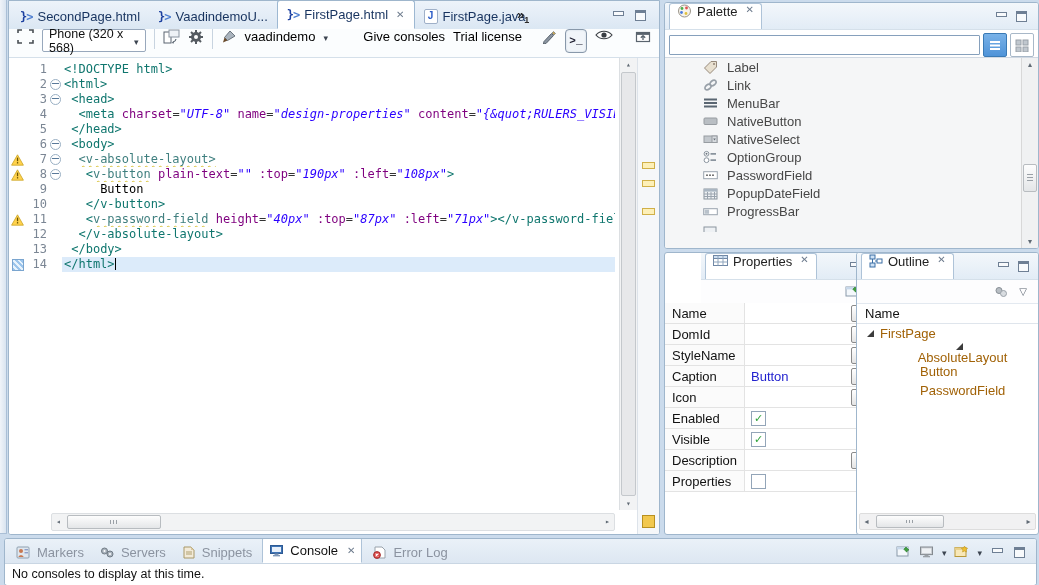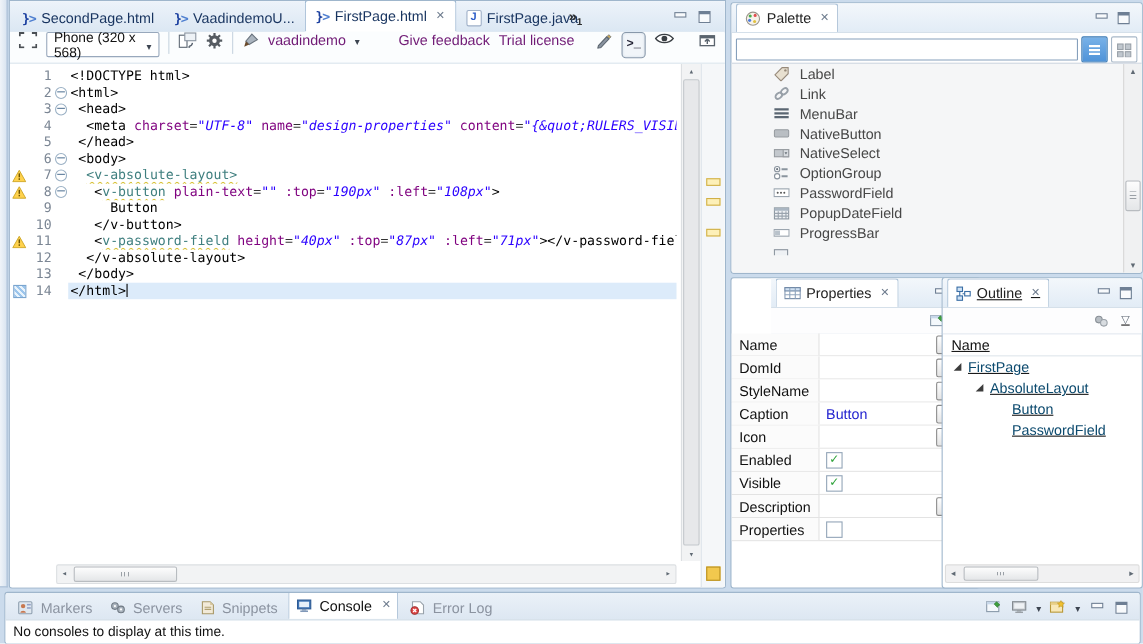--- a/index.html
+++ b/index.html
@@ -31,39 +31,39 @@
   .ibtn.min::after{content:"";position:absolute;left:2px;top:2px;width:9px;height:3px;border:1px solid #6e7f94;background:#f8fafc}
   .ibtn.max::after{content:"";position:absolute;left:2px;top:1px;width:9px;height:7px;border:1px solid #6e7f94;border-top-width:3px;background:#f8fafc}
 
   .etoolbar{position:absolute;left:0;top:28px;right:0;height:28px;background:#fbfdfe;border-bottom:1px solid #d5e0ea;
             display:flex;align-items:flex-start;gap:8px;padding:0 8px;}
   .vsep{width:1px;height:20px;background:#c8d4e0;flex:none}
   .combo{display:flex;align-items:center;border:1px solid #98a8bc;border-radius:2px;background:#fff;height:21px;
          padding:0 6px;width:120px;font-size:12.5px;color:#111;cursor:pointer}
   .combo .dd{margin-left:auto}
   .dd::after{content:"▾";font-size:9px;color:#3c4450}
-  .tblabel{font-size:13px;color:#701a75;cursor:pointer;white-space:nowrap}
+  .tblabel{font-size:13px;color:#000000;cursor:pointer;white-space:nowrap}
   .termbtn{border:1px solid #8898aa;border-radius:4px;background:#f1f5f9;height:22px;width:27px;display:flex;
            align-items:center;justify-content:center;font-family:"Liberation Mono",monospace;font-weight:bold;
            font-size:11px;color:#223;cursor:pointer;box-shadow:inset 0 0 2px #c8d4e0}
   .termbtn::after{content:">_"}
 
   
   .ebody{position:absolute;left:0;top:57px;right:0;bottom:0;background:#fff;overflow:hidden;
          font-family:"DejaVu Sans Mono","Liberation Mono",monospace;font-size:12px;}
   #codelines{position:absolute;left:0;top:4px;right:44px}
   .cl{height:15px;line-height:15px;white-space:pre;display:flex;align-items:center}
   .gw{width:17px;flex:none;display:flex;align-items:center;justify-content:center}
   .gn{width:21px;flex:none;text-align:right;color:#7b8694;padding-right:2px}
   .gf{width:13px;flex:none;display:flex;align-items:center;justify-content:center}
   .foldm{width:9px;height:9px;border:1px solid #9ab0c4;border-radius:50%;position:relative;background:#fff}
   .foldm::after{content:"";position:absolute;left:1px;right:1px;top:3px;border-top:1px solid #5a7a9a}
   .ct{flex:1;overflow:hidden;padding-left:2px}
   .cl.cur .ct{background:#dcebfa}
-  .tk-tg{color:#000000}
+  .tk-tg{color:#0f766e}
   .tk-tw{color:#3f7f7f;text-decoration:underline wavy #d8c23a 1px;text-underline-offset:2px}
   .tk-at{color:#7f007f}
   .tk-op{color:#333}
   .tk-vl{color:#2a00ff;font-style:italic}
   .tk-tx{color:#000}
   .caret{display:inline-block;width:1.5px;height:12px;background:#000;vertical-align:-2px}
   .qd{width:10px;height:10px;border:1px solid #7aa5cf;background:repeating-linear-gradient(45deg,#9cc5ec 0 2px,#e8f3fc 2px 4px)}
 
   .vsb{position:absolute;right:22px;top:0;bottom:24px;width:17px;background:#f2f3f4;border-left:1px solid #dcdfe2;}
   .vsb .thumb{position:absolute;left:1px;right:1px;top:14px;bottom:14px;background:#e7e8ea;border:1px solid #c4c8cc;border-radius:2px}
@@ -72,21 +72,21 @@
   .ovm{position:absolute;left:4px;width:11px;height:5px;background:#fdf0b8;border:1px solid #d0b048;cursor:pointer}
   .ovc{position:absolute;bottom:6px;left:4px;width:11px;height:11px;background:#f2c84e;border:1px solid #b89020}
   .hsb{position:absolute;left:42px;right:44px;bottom:3px;height:16px;background:#f2f3f4;border:1px solid #dcdfe2;border-radius:2px}
   .hsb .thumb{position:absolute;top:1px;bottom:1px;left:15px;width:92px;background:linear-gradient(#fdfdfd,#e4e6e8);border:1px solid #b8bcc0;border-radius:2px}
   .grip{position:absolute;left:50%;top:4px;bottom:4px;width:8px;margin-left:-4px;
         background:repeating-linear-gradient(90deg,#9aa0a6 0 1px,transparent 1px 3px)}
   .harr{position:absolute;top:0;bottom:0;width:13px;text-align:center;font-size:8px;color:#606a74;line-height:15px;cursor:pointer}
 
   
   .vtabrow{height:26px;background:linear-gradient(#f3f7fb,#e2ecf6);border-bottom:1px solid #d5e0ea;display:flex;align-items:flex-end;padding-left:4px;position:relative}
-  .vtab{display:inline-flex;align-items:center;gap:5px;height:25px;padding:0 7px;background:#fff;border:1px solid #aec3d8;
+  .vtab{display:inline-flex;align-items:flex-start;gap:5px;height:25px;padding:0 7px;background:#fff;border:1px solid #aec3d8;
         border-bottom:none;border-radius:3px 3px 0 0;font-size:13px;color:#222}
   .ptoolbar{height:23px;border-bottom:1px solid #e3e9f0;display:flex;align-items:center;justify-content:flex-end;gap:11px;
             padding-right:11px;background:#fdfdfe}
   .vm{font-size:10px;color:#5a6470;cursor:pointer;line-height:10px}
   .vm::after{content:"▽"}
 
   .palette-panel{left:664px;top:2px;width:373px;height:245px;}
   .psrow{height:26px;display:flex;align-items:center;padding:2px 4px;gap:3px}
   .psearch{flex:1;height:18px;border:1px solid #86a0bc;border-radius:1px;font-size:12px;padding:0 4px;outline:none}
   .pvbtn{width:22px;height:22px;flex:none;display:flex;align-items:center;justify-content:center;border:1px solid #a8b8c8;border-radius:2px;background:#fff;cursor:pointer}
@@ -104,23 +104,23 @@
   .plbl{width:72px;flex:none;display:flex;align-items:center;padding-left:7px;border-right:1px solid #e3e3e3;color:#111;background:#fbfbfb}
   .pval{flex:1;display:flex;align-items:center;padding-left:6px;overflow:hidden}
   .pvt{color:#2323cf;white-space:nowrap}
   .dots{width:20px;height:15px;flex:none;align-self:center;margin-right:3px;border:1px solid #8a8a8a;border-radius:2px;
         background:linear-gradient(#fff,#e4e4e4);font-size:11px;line-height:12px;text-align:center;color:#333;cursor:pointer}
   .cb{width:13px;height:13px;flex:none;border:1px solid #93a5b8;background:#fff;font-size:11px;line-height:12px;text-align:center;
       color:#2fa33a;font-weight:bold;cursor:pointer}
   .pvsb{position:absolute;right:0;top:50px;bottom:0;width:14px;background:#f1f1f2;border-left:1px solid #ddd}
   .pvsb .thumb{position:absolute;left:1px;right:1px;top:13px;height:134px;background:linear-gradient(90deg,#fdfdfd,#e4e6e8);border:1px solid #b8bcc0;border-radius:2px}
 
-  .outline-panel{left:856px;top:252px;width:181px;height:281px;text-decoration:underline;}
+  .outline-panel{left:856px;top:252px;width:181px;height:281px;}
   .ohead{height:19px;padding-left:8px;font-size:13px;color:#111;border-bottom:1px solid #dfe5ec;display:flex;align-items:center}
-  .onode{height:19px;display:flex;align-items:center;font-size:13px;color:#0c4a6e;cursor:pointer}
+  .onode{height:19px;display:flex;align-items:center;font-size:13px;color:#a16207;cursor:pointer}
   .exp{width:0;height:0;border-left:7px solid transparent;border-bottom:7px solid #3c3c3c;margin-right:6px;flex:none}
   .expsp{width:13px;flex:none}
   .ohsb{position:absolute;left:2px;right:2px;bottom:4px;height:15px;background:#f1f1f2;border:1px solid #ddd;border-radius:2px}
   .ohsb .thumb{position:absolute;top:1px;bottom:1px;left:16px;width:66px;background:linear-gradient(#fdfdfd,#e4e6e8);border:1px solid #b8bcc0;border-radius:2px}
 
   
   .console-panel{left:4px;top:538px;width:1031px;height:46px;}
   .ctabrow{height:24px;display:flex;align-items:flex-end;gap:4px;padding-left:5px;background:linear-gradient(#eaf1f8,#dde7f2)}
   .ctab{display:inline-flex;align-items:center;gap:6px;padding:0 6px;height:22px;font-size:13px;color:#8b93a0;cursor:pointer;white-space:nowrap}
   .ctab.act{background:#fff;border:1px solid #aec3d8;border-bottom-color:#fff;border-radius:3px 3px 0 0;color:#111;height:24px}
@@ -203,21 +203,21 @@
     <span class="vsep"></span>
     <span class="tbi">
         <svg width="16" height="15">
           <path d="M9 2 L14 7 L6.5 11.5 L3.5 8.5 Z" fill="#aab4be" stroke="#6a747e"></path>
           <path d="M3.5 8.5 l3 3 -4.5 2z" fill="#6a4a2a"></path>
         </svg>
       </span>
     <span class="tblabel">vaadindemo</span>
     <span class="dd"></span>
     <span style="width:26px"></span>
-    <span class="tblabel">Give feedback</span>
+    <span class="tblabel">Give consoles</span>
     <span class="tblabel">Trial license</span>
     <span style="width:4px"></span>
     <span class="tbi">
         <svg width="16" height="15">
           <path d="M3 12.5 L10.5 4.5 l2 2 -7.5 8 -2.6 .6z" fill="#8a94a0" stroke="#5a646e"></path>
           <path d="M11 4 l1.5-1.5 2 2 -1.5 1.5z" fill="#c8a858" stroke="#5a646e" stroke-width="0.6"></path>
         </svg>
       </span>
     <span class="termbtn"></span>
     <span class="tbi">
@@ -571,21 +571,21 @@
         </svg>
       </span>
     <span class="vm"></span>
   </div>
   <div class="ohead">Name</div>
   <div id="otree">
       <div class="onode" style="padding-left: 10px;">
         <span class="exp"></span>
         <span class="olab">FirstPage</span>
       </div>
-      <div class="onode" style="padding-left: 30px;">
+      <div class="onode" style="padding-left: 30px; flex-direction: column;">
         <span class="exp"></span>
         <span class="olab">AbsoluteLayout</span>
       </div>
       <div class="onode" style="padding-left: 50px;">
         <span class="expsp"></span>
         <span class="olab">Button</span>
       </div>
       <div class="onode" style="padding-left: 50px;">
         <span class="expsp"></span>
         <span class="olab">PasswordField</span>

